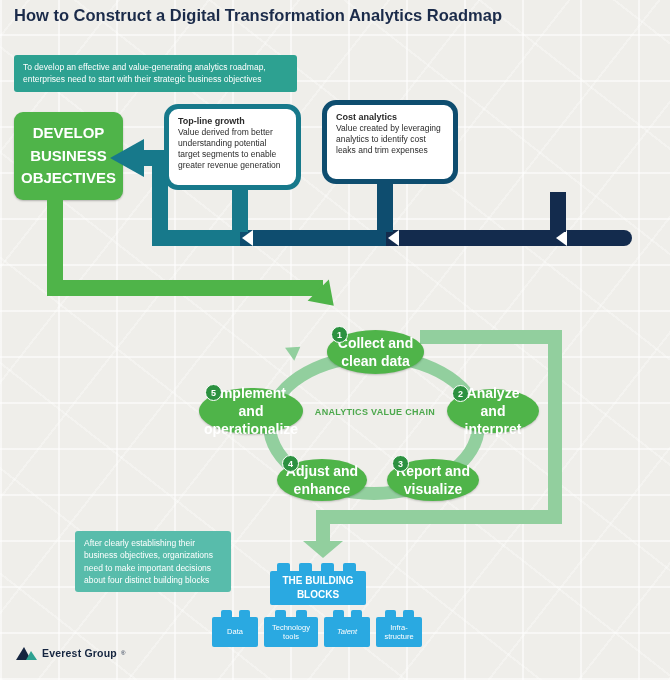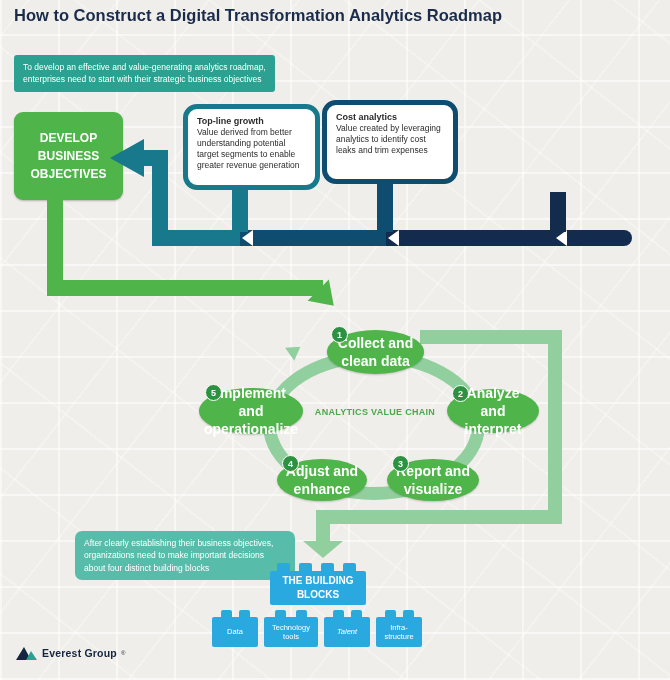--- a/index.html
+++ b/index.html
@@ -14,42 +14,42 @@
   .canvas{position:relative;width:670px;height:680px;overflow:hidden;
     background-color:var(--bg);
     background-image:
       repeating-linear-gradient(0deg, rgba(255,255,255,.55) 0 2px, transparent 2px 46px),
       repeating-linear-gradient(90deg, rgba(255,255,255,.55) 0 2px, transparent 2px 58px),
       repeating-linear-gradient(38deg, rgba(255,255,255,.30) 0 2px, transparent 2px 83px),
       repeating-linear-gradient(-52deg, rgba(255,255,255,.30) 0 2px, transparent 2px 71px);}
   .abs{position:absolute;}
   .title{left:14px;top:6px;width:630px;font-size:16.5px;font-weight:bold;color:var(--title);}
   .callout{color:#fff;font-size:8.5px;line-height:1.45;border-radius:3px;padding:6px 9px;box-sizing:border-box;}
-  .intro{left:14px;top:55px;width:261px;background:var(--teal-callout);}
-  .callout2{left:75px;top:531px;width:220px;background:var(--teal-callout-light);border-radius:7px;}
+  .intro{left:14px;top:55px;width:283px;background:var(--teal-callout);}
+  .callout2{left:75px;top:531px;width:156px;background:var(--teal-callout-light);}
   .dev{left:14px;top:112px;width:109px;height:88px;background:var(--green);border-radius:9px;
-    color:#fff;font-weight:bold;font-size:12px;line-height:1.5;display:flex;align-items:center;justify-content:center;
+    color:#fff;font-weight:bold;font-size:15px;line-height:1.5;display:flex;align-items:center;justify-content:center;
     text-align:center;padding:4px;box-sizing:border-box;box-shadow:0 1px 2px rgba(0,0,0,.25);}
   
   .arrow-left{left:110px;top:139px;width:0;height:0;border-top:19px solid transparent;border-bottom:19px solid transparent;border-right:34px solid var(--band1);}
   .stub{left:142px;top:150px;width:14px;height:16px;background:var(--band1);}
   .riser{left:152px;top:150px;width:16px;height:96px;background:var(--band1);}
   .seg{top:230px;height:16px;}
   .seg1{left:152px;width:88px;background:var(--band1);}
   .seg2{left:240px;width:146px;background:var(--band2);}
   .seg3{left:386px;width:246px;background:var(--band3);border-radius:0 8px 8px 0;}
   .chev{top:230px;width:0;height:0;border-top:8px solid transparent;border-bottom:8px solid transparent;border-right:11px solid #fff;}
   .chev1{left:242px;}.chev2{left:388px;}.chev3{left:556px;}
   .stem{width:16px;}
   .stem1{left:232px;top:186px;height:46px;background:var(--band1);}
   .stem2{left:377px;top:180px;height:52px;background:var(--band2);}
   .stem3{left:550px;top:192px;height:40px;background:var(--band3);}
   
   .obj{background:#fff;border-radius:14px;box-sizing:border-box;padding:7px 9px;color:#2b2b2b;}
-  .ob1{left:183px;top:104px;width:137px;height:86px;border:5px solid var(--band1);}
+  .ob1{left:164px;top:104px;width:137px;height:86px;border:5px solid var(--band1);}
   .ob2{left:322px;top:100px;width:136px;height:84px;border:5px solid var(--band2);}
   .ob3{left:468px;top:100px;width:189px;height:96px;border:5px solid var(--band3);}
   .obj-title{font-size:9px;font-weight:bold;margin-bottom:1px;}
   .obj-body{font-size:8.5px;line-height:1.3;}
   
   .gbar{background:var(--green);}
   .gv{left:47px;top:198px;width:16px;height:98px;}
   .gh{left:47px;top:280px;width:276px;height:16px;}
   .ga{left:311px;top:287px;width:0;height:0;border-left:15px solid transparent;border-right:15px solid transparent;border-top:22px solid var(--green);transform:rotate(-45deg);}
   

